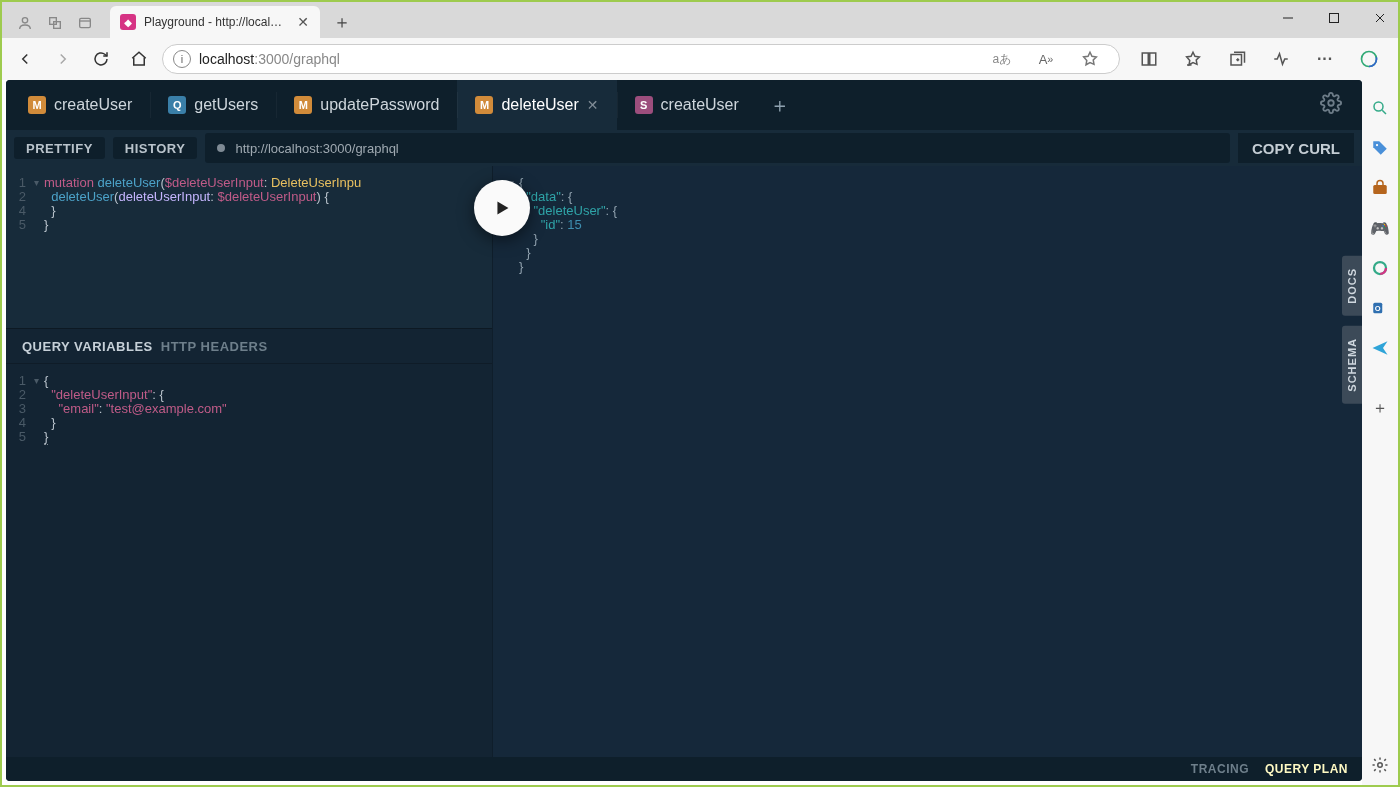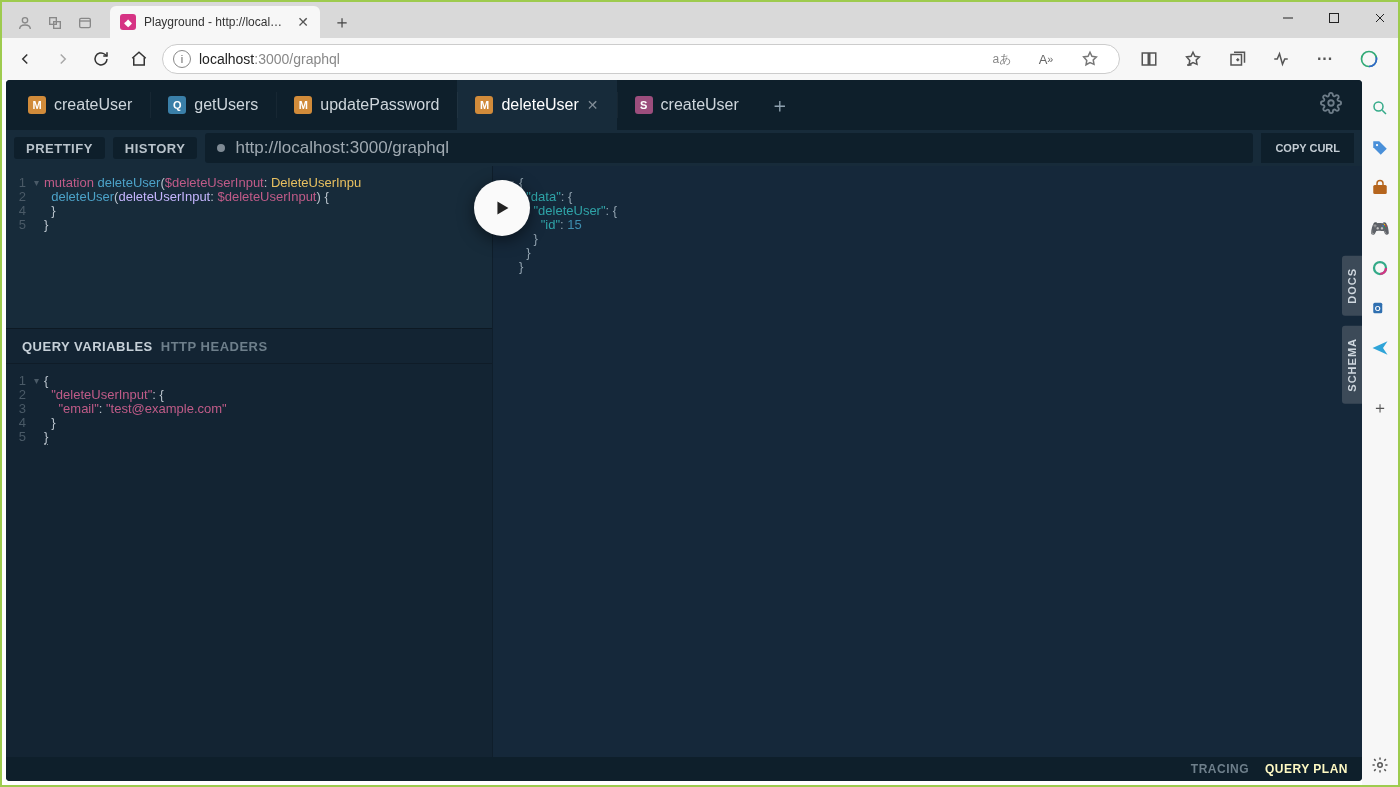--- a/index.html
+++ b/index.html
@@ -44,23 +44,23 @@
 .badge-M { background:#d18b3a;}
 .badge-Q { background:#3a7fa8;}
 .badge-S { background:#9c4e7d;}
 .pg-tab .x { color:#7f8b95; font-size:14px;}
 .pg-tab-plus { width:46px; display:flex; align-items:center; justify-content:center;}
 .pg-tab-plus span { color:#8fa2b0; font-size:20px;}
 .pg-settings-icon { margin-left:auto; padding: 0 16px; color:#6d7c88; font-size:20px;}
 
 .pg-bar { height: 36px; display:flex; align-items:center; gap: 8px; padding: 4px 8px; background:#172b3a;}
 .sec-btn { height: 22px; padding: 0 12px; background:#0e1f2b; color:#b9c3cb; font-size:13px; font-weight:700; letter-spacing:0.5px; border-radius:3px; display:flex; align-items:center; }
-.endpoint { flex:1; height:30px; background:#0e1f2b; border-radius:3px; display:flex; align-items:center; gap:10px; padding:0 12px; color:#9fa9b1; font-size:17px;}
+.endpoint { flex:1; height:30px; background:#0e1f2b; border-radius:3px; display:flex; align-items:center; gap:10px; padding:0 12px; color:#9fa9b1; font-size:13px;}
 .ep-dot { width:8px; height:8px; border-radius:50%; background:#7f8b95;}
-.copy-curl { height:30px; padding:0 14px; background:#0e1f2b; color:#c4cdd4; font-size:11px; font-weight:700; display:flex; align-items:center;}
+.copy-curl { height:30px; padding:0 14px; background:#0e1f2b; color:#c4cdd4; font-size:15px; font-weight:700; display:flex; align-items:center;}
 
 .pg-main { position:absolute; top:86px; bottom:24px; left:0; right:0; display:flex;}
 .editor-col { width: 486px; display:flex; flex-direction:column;}
 .result-col { flex:1; background:#15283a; border-left:1px solid rgba(0,0,0,.25); position:relative;}
 
 .play-btn { position:absolute; left: 468px; top: 100px; width: 56px; height:56px; border-radius:50%; background:#fafafa; box-shadow: 0 4px 16px rgba(0,0,0,.5); display:flex; align-items:center; justify-content:center; z-index:5;}
 .play-btn svg{ width:22px; }
 
 .code { font-family: "Source Code Pro", "Consolas", monospace; font-size: 13px; line-height: 14px; padding: 10px 0 10px 0;}
 .gut { display:inline-block; width: 28px; text-align:right; color:#4a5a67; padding-right:8px;}

